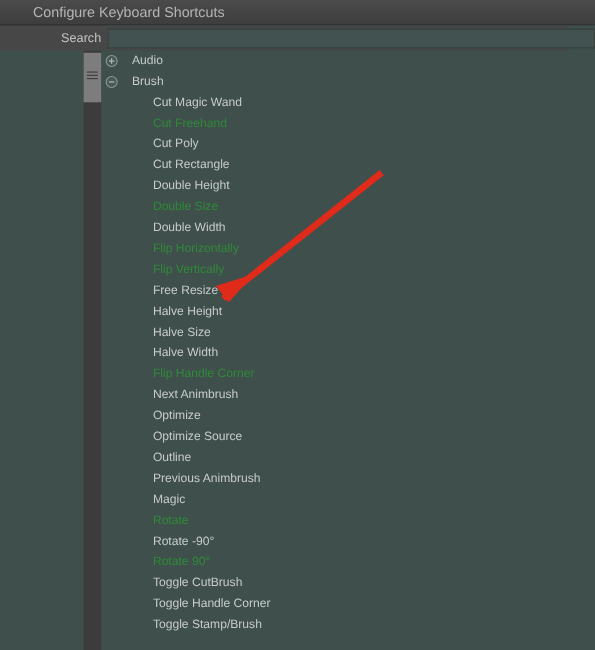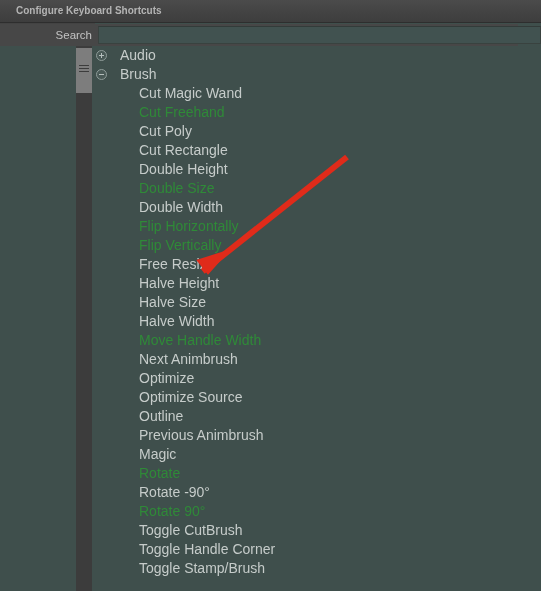--- a/index.html
+++ b/index.html
@@ -64,26 +64,25 @@
   #titlebar {
     position: absolute;
     left: 0; top: 0;
     width: 541px; height: 23px;
     background: linear-gradient(to bottom, #4b4b4b 0%, #434343 55%, #3e3e3e 100%);
     border-bottom: 1px solid #2e2e2e;
     box-sizing: border-box;
   }
   #title-text {
     position: absolute;
-    left: 16px; top: 4px;
+    left: 30px; top: 4px;
     color: #b4b4b4;
-    font-size: 10px;
+    font-size: 13px;
     line-height: 14px;
     white-space: nowrap;
-    font-weight: bold;
   }
 
   
   #search-row {
     position: absolute;
     left: 0; top: 24px;
     width: 518px; height: 22px;
     background: #474747;
   }
   #search-label {
@@ -153,21 +152,21 @@
     overflow: hidden;
   }
   .tree-row {
     position: relative;
     height: 19px;
     line-height: 19px;
     white-space: nowrap;
   }
   .tree-group-label,
   .tree-leaf-label {
-    font-size: 14px;
+    font-size: 11px;
     line-height: 19px;
     white-space: nowrap;
   }
   .tree-group .tree-group-label {
     position: absolute;
     left: 28px; top: 0;
     color: #c6ccca;
   }
   .toggle-icon {
     position: absolute;
@@ -288,21 +287,21 @@
       <div class="tree-row tree-leaf">
         <span class="tree-leaf-label">Halve Height</span>
       </div>
       <div class="tree-row tree-leaf">
         <span class="tree-leaf-label">Halve Size</span>
       </div>
       <div class="tree-row tree-leaf">
         <span class="tree-leaf-label">Halve Width</span>
       </div>
       <div class="tree-row tree-leaf assigned">
-        <span class="tree-leaf-label">Move Handle Width</span>
+        <span class="tree-leaf-label">Flip Handle Corner</span>
       </div>
       <div class="tree-row tree-leaf">
         <span class="tree-leaf-label">Next Animbrush</span>
       </div>
       <div class="tree-row tree-leaf">
         <span class="tree-leaf-label">Optimize</span>
       </div>
       <div class="tree-row tree-leaf">
         <span class="tree-leaf-label">Optimize Source</span>
       </div>

